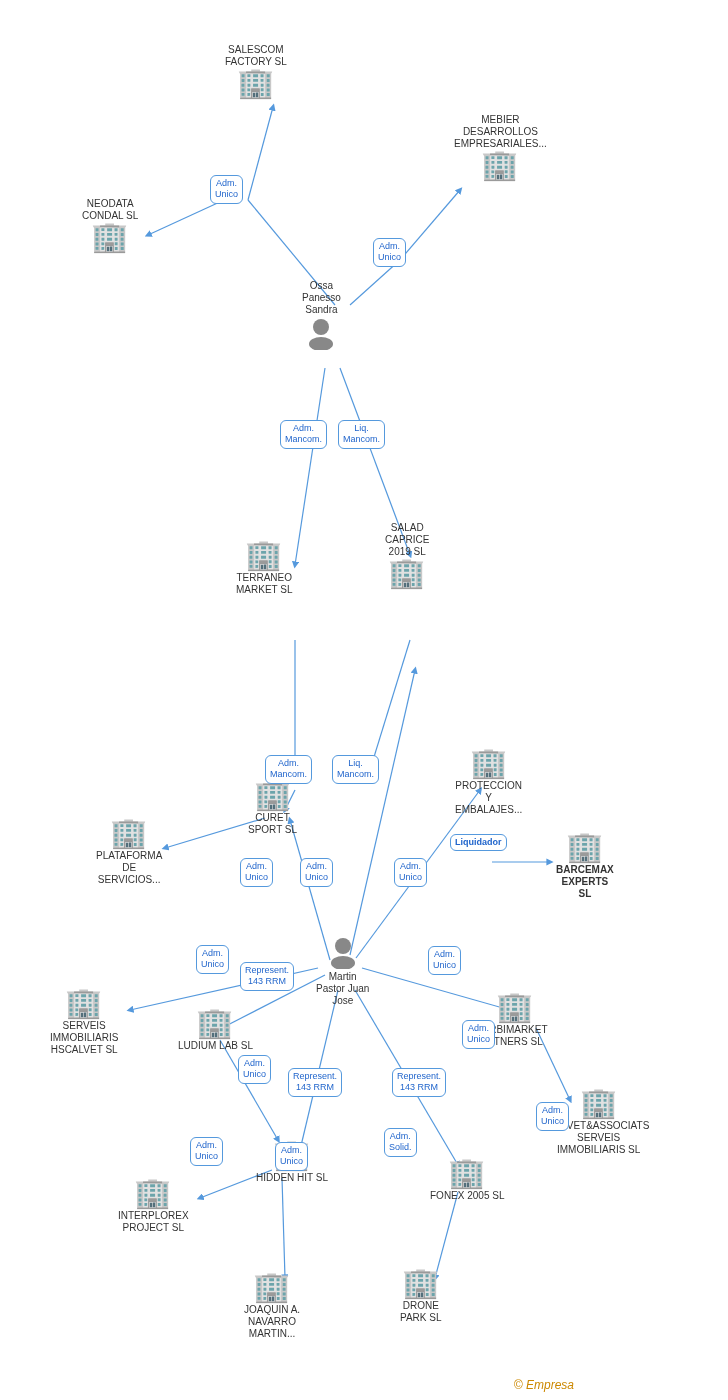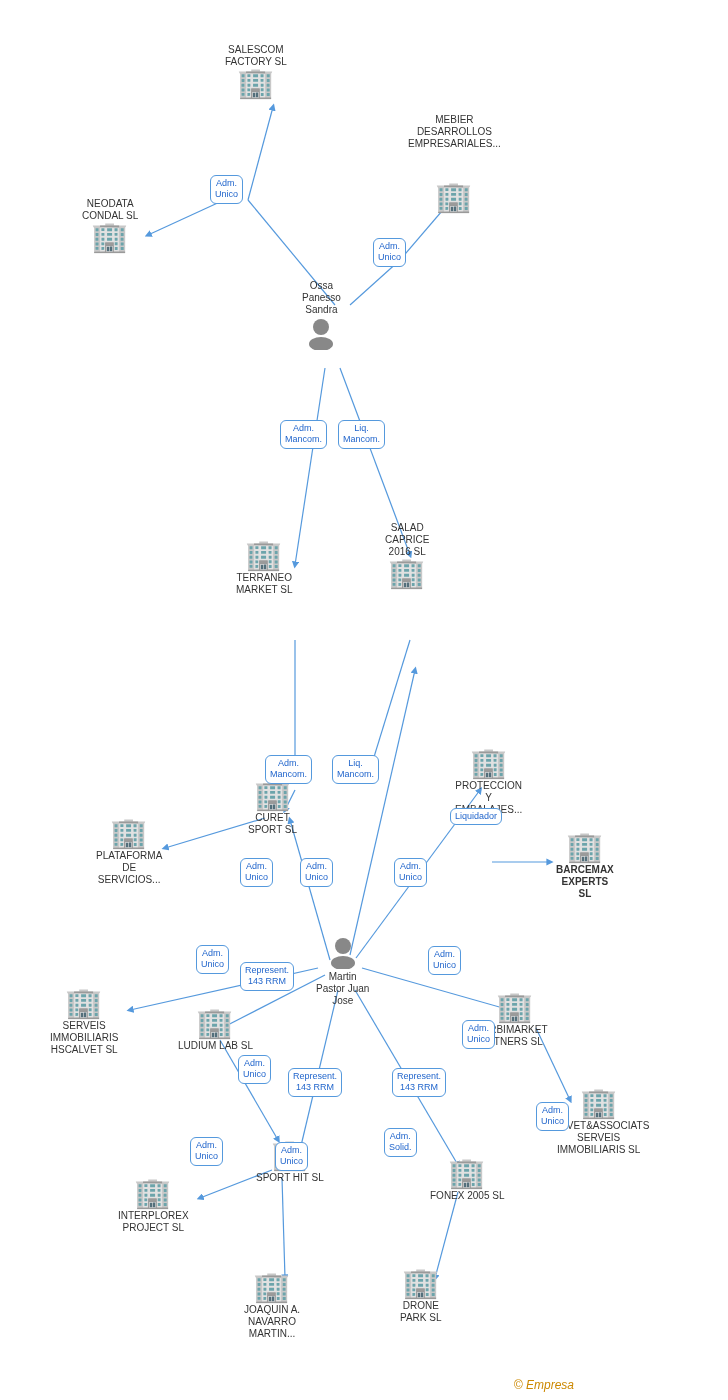--- a/index.html
+++ b/index.html
@@ -130,21 +130,21 @@
     </marker>
   </defs>
 </svg>
 
 <div class="node" style="left:225px;top:42px;">
   <div class="node-label" style="white-space:pre-line;">SALESCOM
 FACTORY  SL</div>
   <div class="building-icon blue">🏢</div>
 </div>
 
-<div class="node" style="left:408px;top:112px;gap:32px;">
+<div class="node" style="left:454px;top:112px;">
   <div class="node-label" style="white-space:pre-line;">MEBIER
 DESARROLLOS
 EMPRESARIALES...</div>
   <div class="building-icon blue">🏢</div>
 </div>
 
 <div class="node" style="left:82px;top:196px;justify-content:space-between;">
   <div class="node-label" style="white-space:pre-line;">NEODATA
 CONDAL  SL</div>
   <div class="building-icon blue">🏢</div>
@@ -166,21 +166,21 @@
 
 <div class="node" style="left:236px;top:540px;">
   <div class="building-icon blue">🏢</div>
   <div class="node-label" style="white-space:pre-line;">TERRANEO
 MARKET  SL</div>
 </div>
 
 <div class="node" style="left:385px;top:520px;">
   <div class="node-label" style="white-space:pre-line; color:#333;">SALAD
 CAPRICE
-2016  SL</div>
+2019  SL</div>
   <div class="building-icon orange">🏢</div>
 </div>
 
 <div class="badge" style="left:280px;top:420px;">Adm.<br>Mancom.</div>
 
 <div class="badge" style="left:338px;top:420px;">Liq.<br>Mancom.</div>
 
 <div class="node" style="left:248px;top:780px;">
   <div class="building-icon blue">🏢</div>
   <div class="node-label" style="white-space:pre-line;">CURET
@@ -207,21 +207,21 @@
 EXPERTS  SL</div>
 </div>
 
 <div class="badge" style="left:265px;top:755px;">Adm.<br>Mancom.</div>
 
 <div class="badge" style="left:332px;top:755px;">Liq.<br>Mancom.</div>
 
 <div class="badge" style="left:240px;top:858px;">Adm.<br>Unico</div>
 <div class="badge" style="left:300px;top:858px;">Adm.<br>Unico</div>
 <div class="badge" style="left:394px;top:858px;">Adm.<br>Unico</div>
-<div class="badge" style="left:450px;top:808px;">Liquidador</div>
+<div class="badge" style="left:450px;top:834px;font-weight:bold;">Liquidador</div>
 
 <div class="node" style="left:316px;top:935px;">
   <svg class="person-icon" viewBox="0 0 34 34">
     <circle cx="17" cy="11" r="8" fill="#888"></circle>
     <ellipse cx="17" cy="28" rx="12" ry="7" fill="#888"></ellipse>
   </svg>
   <div class="node-label" style="white-space:pre-line;">Martin
 Pastor Juan
 Jose</div>
 </div>
@@ -258,21 +258,21 @@
   <div class="building-icon blue">🏢</div>
   <div class="node-label" style="white-space:pre-line;">CALVET&amp;ASSOCIATS
 SERVEIS
 IMMOBILIARIS SL</div>
 </div>
 
 <div class="badge" style="left:536px;top:1102px;">Adm.<br>Unico</div>
 
 <div class="node" style="left:256px;top:1140px;">
   <div class="building-icon blue">🏢</div>
-  <div class="node-label">SPORT HIT SL</div>
+  <div class="node-label">HIDDEN HIT SL</div>
 </div>
 
 <div class="node" style="left:430px;top:1158px;">
   <div class="building-icon blue">🏢</div>
   <div class="node-label">FONEX 2005 SL</div>
 </div>
 
 <div class="badge" style="left:190px;top:1137px;">Adm.<br>Unico</div>
 <div class="badge" style="left:275px;top:1142px;">Adm.<br>Unico</div>
 <div class="badge" style="left:384px;top:1128px;">Adm.<br>Solid.</div>

